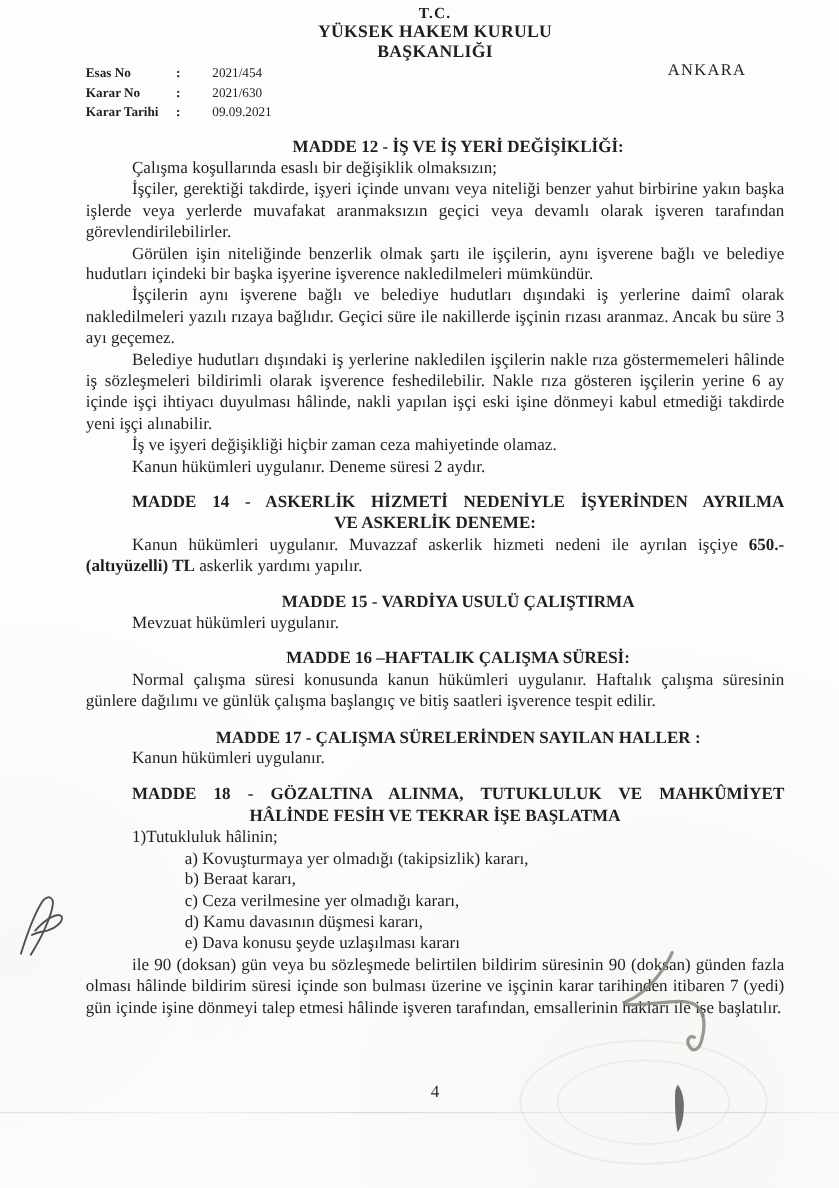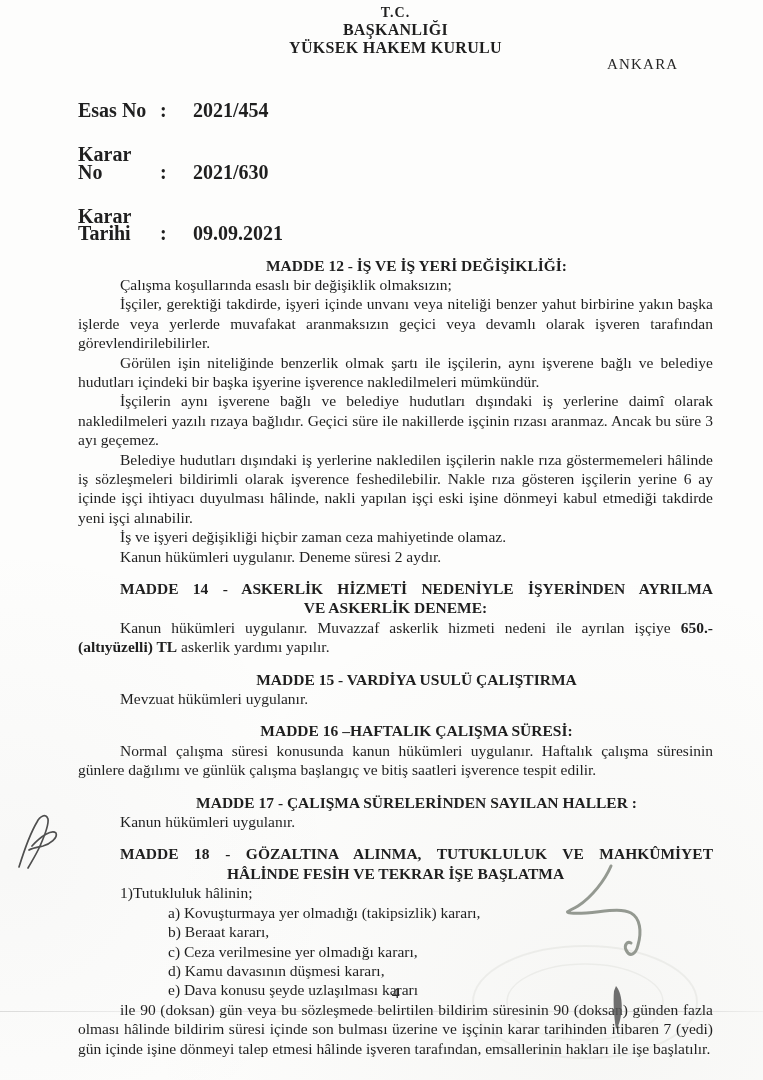--- a/index.html
+++ b/index.html
@@ -22,24 +22,24 @@
     position: absolute;
     left: 78px; top: 4px;
     width: 635px;
   }
   
   .letterhead { text-align: center; font-weight: bold; }
   .lh-tc   { font-size: 14px; line-height: 17px; letter-spacing: 1px; }
   .lh-inst { font-size: 16px; line-height: 18px; letter-spacing: 0.3px; }
   
   .meta { margin-top: 1px; }
-  .meta-row { display: flex; font-size: 20px; line-height: 17.5px; align-items: flex-end; }
+  .meta-row { display: flex; font-size: 12px; line-height: 17.5px; }
   .meta-label { font-weight: bold; width: 82px; }
   .meta-sep   { font-weight: bold; width: 33px; }
-  .meta-value { font-weight: bold; margin-top: 44px; }
+  .meta-value { font-weight: normal; }
   .city {
     position: absolute; left: 607px; top: 56px;
     font-size: 15px; letter-spacing: 1.2px; color: #262626;
   }
   
   .atitle { font-weight: bold; margin: 13px 0 0 0; font-size: 15.5px; line-height: 19.4px; }
   .tl { text-align: center; }
   .tl.indent { text-indent: 42px; }
   .tl.stretch { text-align: justify; text-align-last: justify; }
   p.body {
@@ -66,22 +66,22 @@
 </style>
 </head>
 <body>
 
 <div class="page">
 
   <div class="content">
 
     <div class="letterhead">
       <div class="lh-tc">T.C.</div>
+      <div class="lh-inst">YÜKSEK HAKEM KURULU</div>
       <div class="lh-inst">BAŞKANLIĞI</div>
-      <div class="lh-inst">YÜKSEK HAKEM KURULU</div>
     </div>
 
     <div class="meta">
       <div class="meta-row">
         <span class="meta-label">Esas No</span>
         <span class="meta-sep">:</span>
         <span class="meta-value">2021/454</span>
       </div>
       <div class="meta-row">
         <span class="meta-label">Karar No</span>

